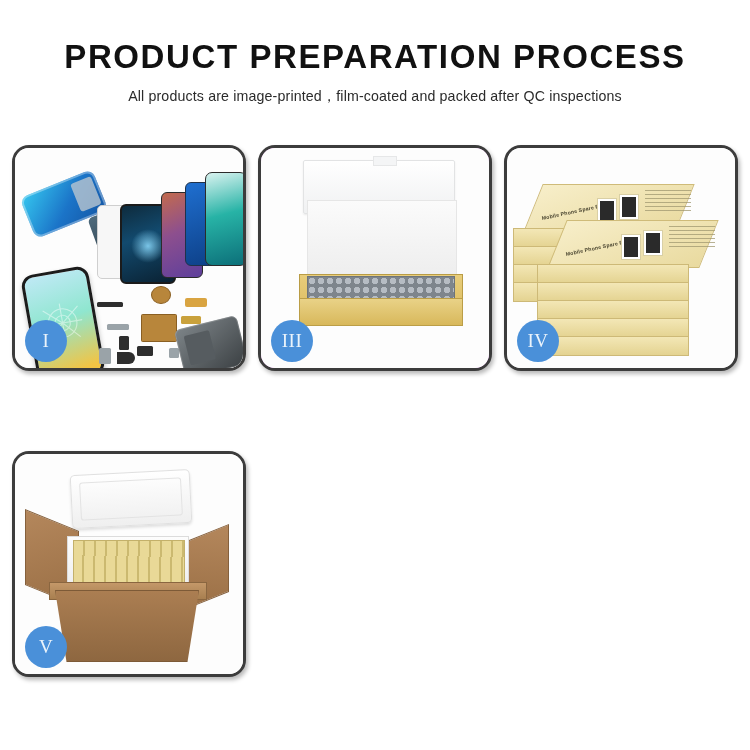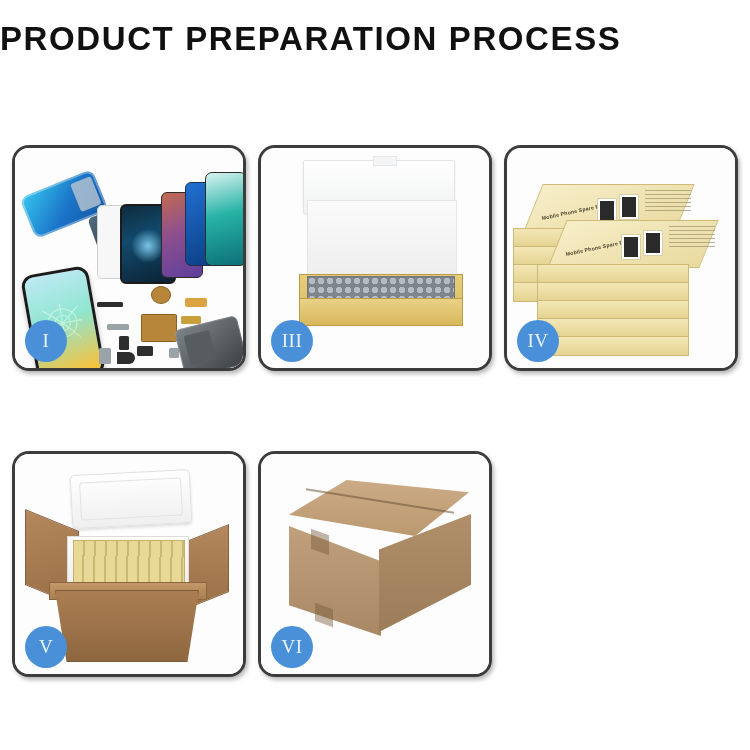--- a/index.html
+++ b/index.html
@@ -4,21 +4,21 @@
 <style>
   html,body{margin:0;padding:0;}
   body{
     width:750px;height:750px;background:#ffffff;
     font-family:"Liberation Sans","DejaVu Sans",sans-serif;
     overflow:hidden;position:relative;
   }
   .page{width:750px;height:750px;position:relative;}
 
   
-  .header{padding-top:22px;}
+  .header{padding-top:40px;text-align:center;}
   .title{
     font-size:33px;font-weight:700;letter-spacing:1.6px;color:#111;
     line-height:1;white-space:nowrap;
   }
   .subtitle{
     margin-top:14px;font-size:14.2px;color:#2b2b2b;letter-spacing:.15px;
     white-space:nowrap;
   }
 
   
@@ -193,20 +193,21 @@
 
   .capt{position:absolute;font-size:0;}
 </style>
 </head>
 <body>
 
 <div class="page">
 
   <div class="header">
     <div class="title">PRODUCT PREPARATION PROCESS</div>
+    <div class="subtitle">All products are image-printed，film-coated and packed after QC inspections</div>
   </div>
 
   <div class="grid">
 
     <div class="panel p1">
       <div class="photo">
         <div class="ph a"></div>
         <div class="ph b"></div>
         <div class="ph scr"></div>
         <div class="ph c"></div>
@@ -301,27 +302,15 @@
         <div class="foamBox"></div>
         <div class="ybars"></div>
         <div class="cartonRim"></div>
         <div class="cartonBody"></div>
         <div class="foamLid"></div>
       </div>
       <div class="badge">V</div>
       <span class="capt">Cardboard carton lined with styrofoam cooler holding yellow boxes</span>
     </div>
 
-    <div class="panel p6">
-      <div class="photo">
-        <div class="c6top"></div>
-        <div class="c6left"></div>
-        <div class="c6right"></div>
-        <div class="tseam" style="left:44px;top:46px;width:150px;transform:rotate(9deg);"></div>
-        <div class="tape" style="left:50px;top:78px;width:18px;height:20px;transform:skewY(20deg);"></div>
-        <div class="tape" style="left:54px;top:152px;width:18px;height:18px;transform:skewY(20deg);"></div>
-      </div>
-      <div class="badge">VI</div>
-      <span class="capt">Sealed brown corrugated shipping carton</span>
-    </div>
 
   </div>
 </div>
 
 </body></html>

